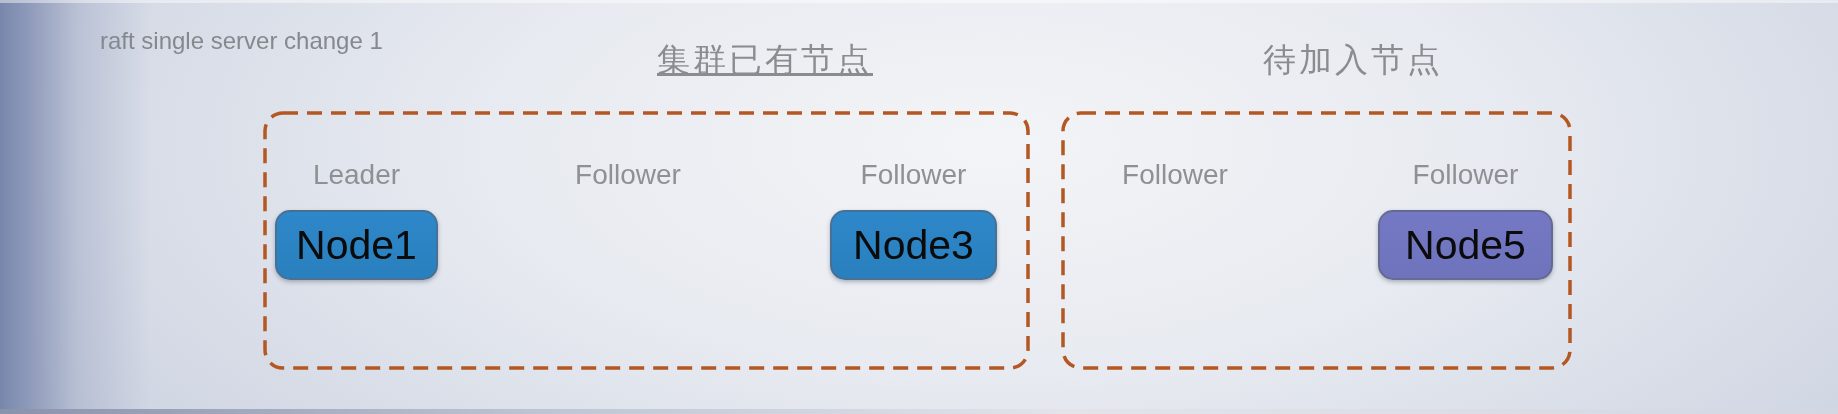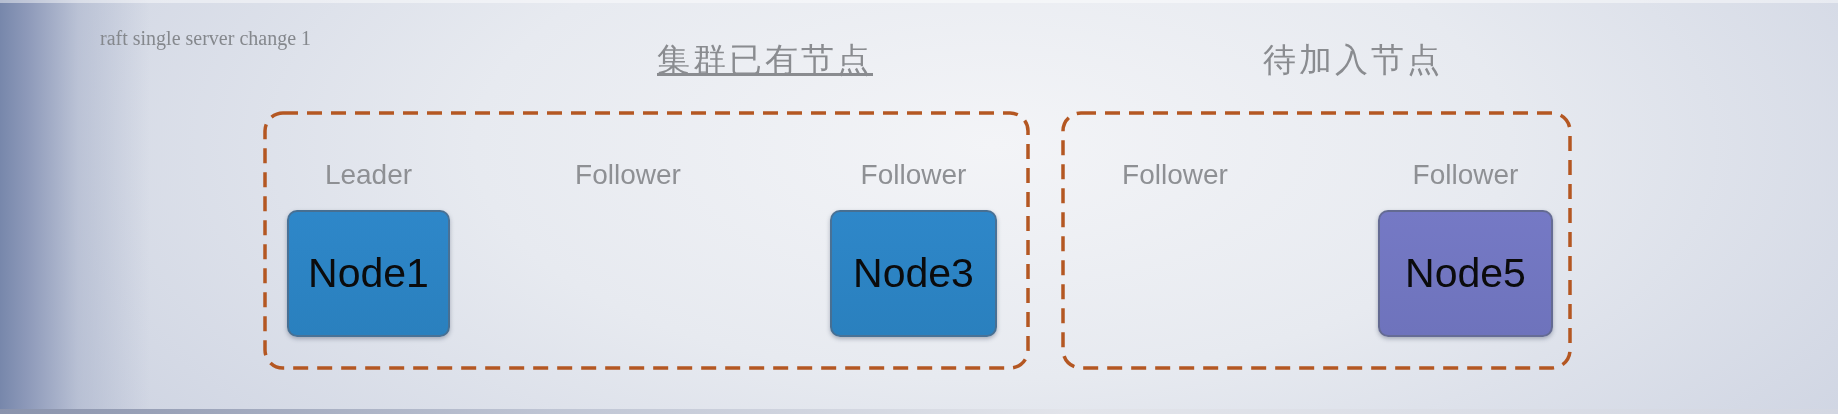--- a/index.html
+++ b/index.html
@@ -15,21 +15,21 @@
   .top-edge{
     position:absolute;left:0;top:0;right:0;height:3px;pointer-events:none;
     background:rgba(255,255,255,0.45);
   }
   .bottom-edge{
     position:absolute;left:0;bottom:0;right:0;height:5px;pointer-events:none;
     background:linear-gradient(to right,#8A93AC 0%,#BFC5D4 30%,#E2E4EA 58%,#D3D7E2 100%);
   }
   .diagram-title{
     position:absolute;left:100px;top:27px;
-    font-size:20px;color:#85888D;white-space:nowrap;font-family:Liberation Serif, serif;
+    font-size:24px;color:#85888D;white-space:nowrap;
   }
   .group-label{
     position:absolute;top:38px;font-size:33px;color:#8A8C90;
     letter-spacing:3px;white-space:nowrap;
   }
   .group-label.existing{left:657px;text-decoration:underline;}
   .group-label.joining{left:1263px;text-align:right;}
   svg.group-boxes{position:absolute;left:0;top:0;pointer-events:none;}
   svg.group-boxes rect{
     fill:none;
@@ -38,33 +38,33 @@
     stroke-dasharray:15 9;
   }
   .node-unit{
     position:absolute;top:160px;
     display:flex;flex-direction:column;align-items:center;
   }
   .node-role{
     font-size:28px;line-height:30px;color:#8E9094;margin-bottom:20px;white-space:nowrap;
   }
   .node-box{
-    width:100%;height:127px;border-radius:10px;box-sizing:border-box;
+    width:100%;height:70px;border-radius:15px;box-sizing:border-box;
     border:2px solid rgba(92,100,116,0.6);
     display:flex;align-items:center;justify-content:center;
     box-shadow:0 2px 4px rgba(50,60,85,0.35);
     font-size:41px;color:#0B0B0C;
   }
   .node-box.blue{
     background:linear-gradient(180deg,var(--existing-node-fill,#2E87C9) 0%,#2A80BE 100%);
   }
   .node-box.purple{
     background:linear-gradient(180deg,var(--joining-node-fill,#7579C5) 0%,#6E73BC 100%);
   }
-  .u1{left:287px;width:163px;}
+  .u1{left:275px;width:163px;}
   .u2{left:543px;width:170px;}
   .u3{left:830px;width:167px;}
   .u4{left:1092px;width:166px;}
   .u5{left:1378px;width:175px;}
 </style>
 </head>
 <body>
 
 <div class="left-band"></div>
 <div class="top-edge"></div>

